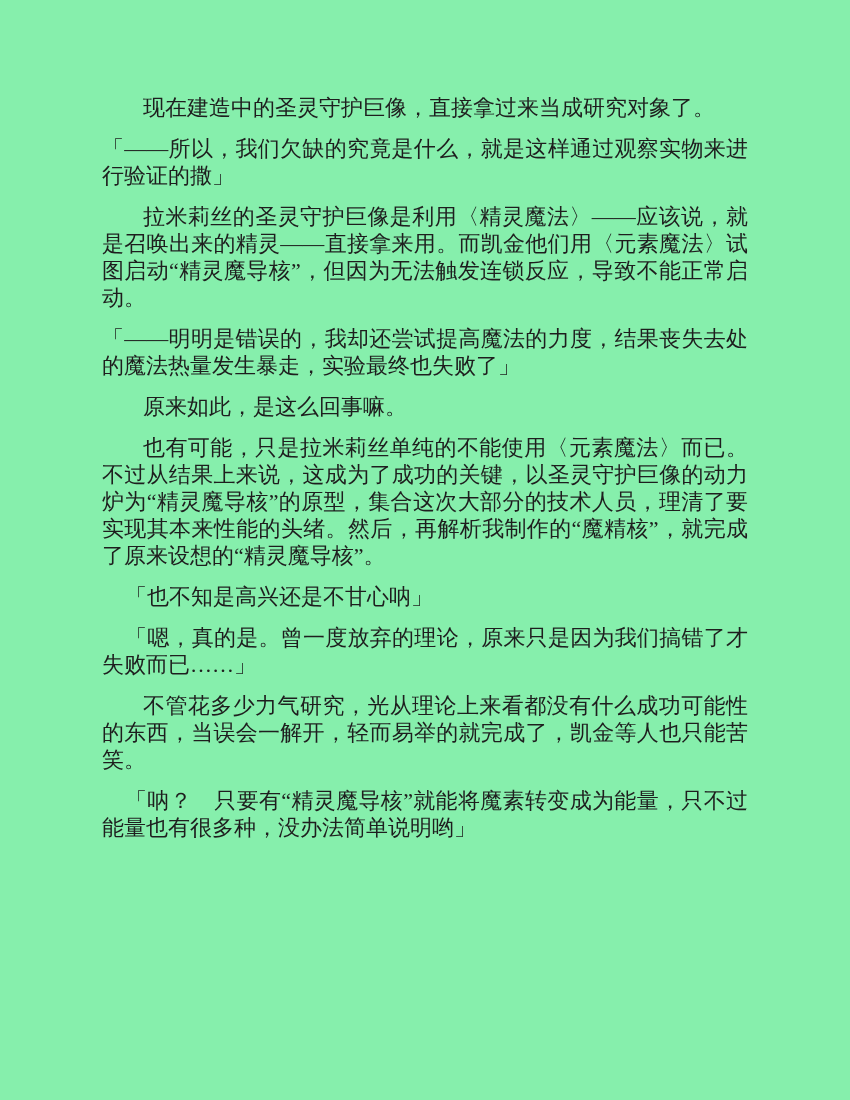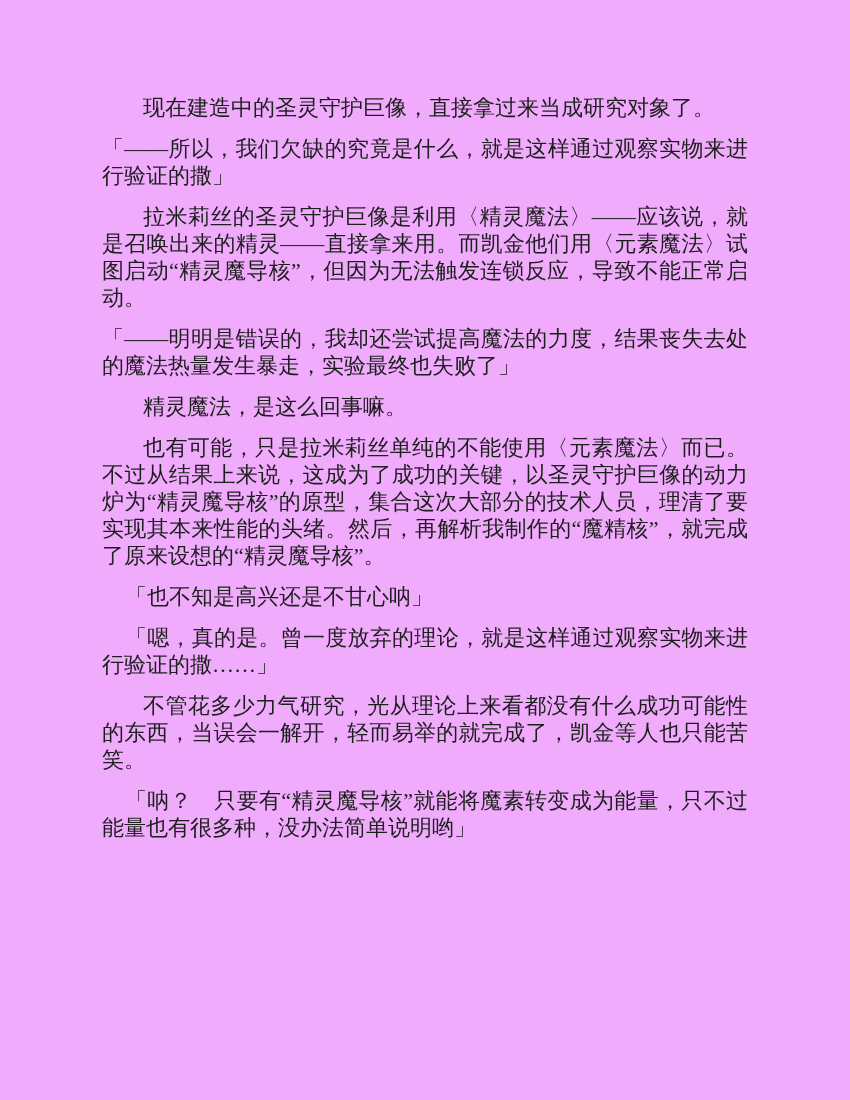--- a/index.html
+++ b/index.html
@@ -9,21 +9,21 @@
   body {
     width: 850px;
     height: 1100px;
     background: #ffffff;
     overflow: hidden;
     position: relative;
   }
   .page {
     position: absolute;
     inset: 0;
-    background: #f0abfc;
+    background: #86efac;
   }
   .text-block {
     position: absolute;
     left: 102px;
     top: 94px;
     width: 646px;
     font-family: "Liberation Serif", "DejaVu Serif", serif;
     font-size: 22px;
     line-height: 27px;
     color: #1e1e1e;
@@ -41,20 +41,20 @@
 </style>
 </head>
 <body>
 
 <main class="page">
   <article class="text-block" id="text-block" style="color: rgb(30, 30, 30);">
       <p class="para ind2">现在建造中的圣灵守护巨像，直接拿过来当成研究对象了。</p>
       <p class="para ind0">「——所以，我们欠缺的究竟是什么，就是这样通过观察实物来进行验证的撒」</p>
       <p class="para ind2">拉米莉丝的圣灵守护巨像是利用〈精灵魔法〉——应该说，就是召唤出来的精灵——直接拿来用。而凯金他们用〈元素魔法〉试图启动“精灵魔导核”，但因为无法触发连锁反应，导致不能正常启动。</p>
       <p class="para ind0">「——明明是错误的，我却还尝试提高魔法的力度，结果丧失去处的魔法热量发生暴走，实验最终也失败了」</p>
-      <p class="para ind2">精灵魔法，是这么回事嘛。</p>
+      <p class="para ind2">原来如此，是这么回事嘛。</p>
       <p class="para ind2">也有可能，只是拉米莉丝单纯的不能使用〈元素魔法〉而已。不过从结果上来说，这成为了成功的关键，以圣灵守护巨像的动力炉为“精灵魔导核”的原型，集合这次大部分的技术人员，理清了要实现其本来性能的头绪。然后，再解析我制作的“魔精核”，就完成了原来设想的“精灵魔导核”。</p>
       <p class="para ind1">「也不知是高兴还是不甘心呐」</p>
-      <p class="para ind1">「嗯，真的是。曾一度放弃的理论，就是这样通过观察实物来进行验证的撒……」</p>
+      <p class="para ind1">「嗯，真的是。曾一度放弃的理论，原来只是因为我们搞错了才失败而已……」</p>
       <p class="para ind2">不管花多少力气研究，光从理论上来看都没有什么成功可能性的东西，当误会一解开，轻而易举的就完成了，凯金等人也只能苦笑。</p>
       <p class="para ind1">「呐？　只要有“精灵魔导核”就能将魔素转变成为能量，只不过能量也有很多种，没办法简单说明哟」</p>
     </article>
 </main>
 
 </body></html>

